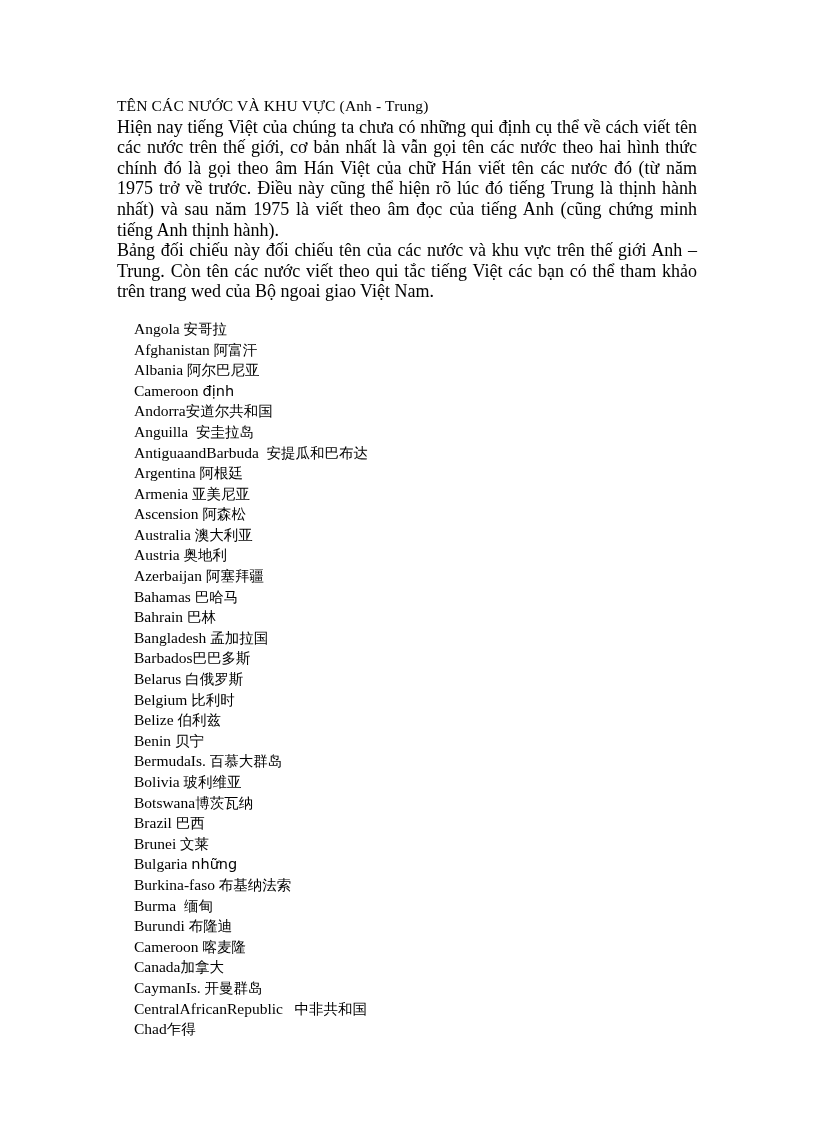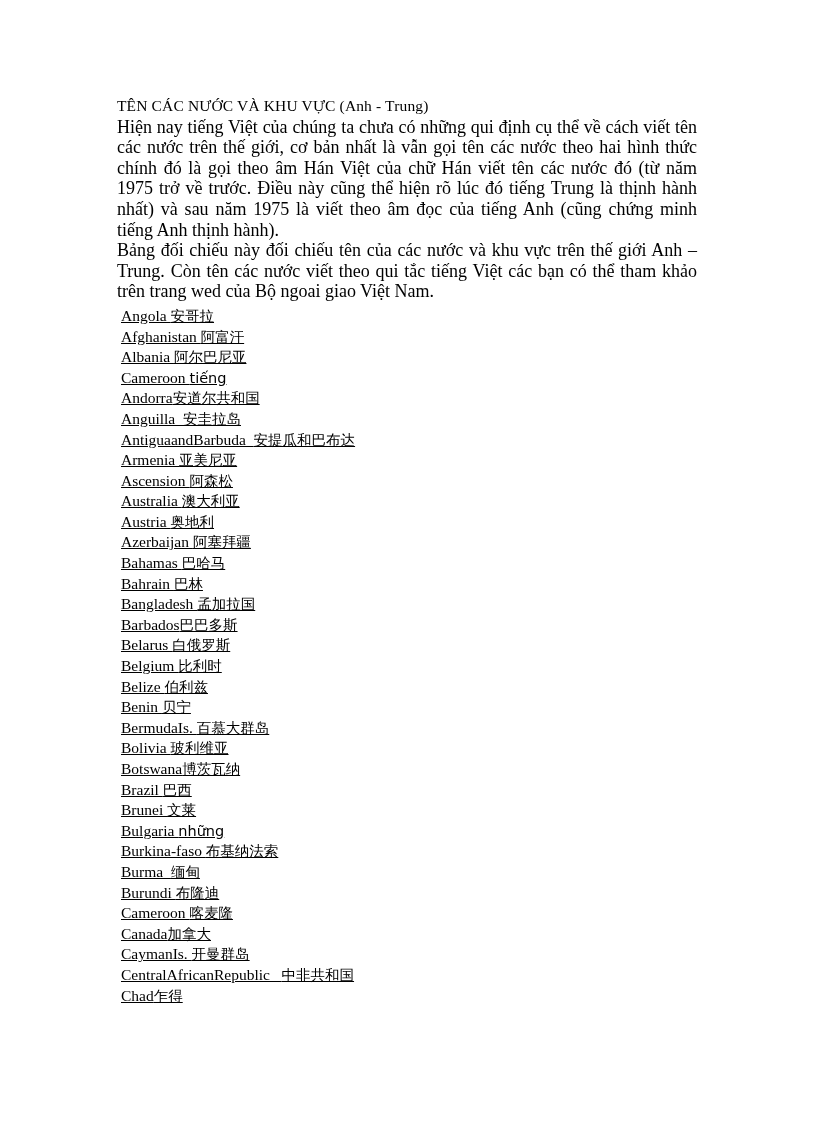--- a/index.html
+++ b/index.html
@@ -35,23 +35,22 @@
   }
   .para {
     font-size: 18px;
     line-height: 20.6px;
     text-align: justify;
     text-justify: inter-word;
     margin: 0;
   }
   .country-list {
     list-style: none;
-    margin: 4px;
+    margin: 17px;
     padding: 0;
-    text-decoration: underline;
   }
   .country-item {
     font-size: 15.5px;
     line-height: 20.6px;
     white-space: pre;
   }
   .cn {
     font-family: "DejaVu Sans", sans-serif;
     font-size: 14.5px;
   }
@@ -65,24 +64,25 @@
     <div class="doc-title">TÊN CÁC NƯỚC VÀ KHU VỰC (Anh - Trung)</div>
 
     <p class="para">Hiện nay tiếng Việt của chúng ta chưa có những qui định cụ thể về cách viết tên các nước trên thế giới,  cơ bản nhất là vẫn gọi tên các nước theo hai hình thức chính đó là gọi theo âm Hán Việt của chữ Hán viết tên các nước đó (từ năm 1975 trở về trước. Điều này cũng thể hiện rõ lúc đó tiếng Trung là thịnh hành nhất) và sau năm 1975 là viết theo âm đọc của tiếng Anh (cũng chứng minh tiếng Anh thịnh hành).</p>
 
     <p class="para">Bảng đối chiếu này đối chiếu tên của các nước và khu vực trên thế giới Anh – Trung. Còn tên các nước viết theo qui tắc tiếng Việt các bạn có thể tham khảo trên trang wed của Bộ ngoai giao Việt Nam.</p>
 
     <ul class="country-list">
         <li class="country-item"><span>Angola </span><span class="cn">安哥拉</span></li>
         <li class="country-item"><span>Afghanistan </span><span class="cn">阿富汗</span></li>
         <li class="country-item"><span>Albania </span><span class="cn">阿尔巴尼亚</span></li>
-        <li class="country-item"><span>Cameroon </span><span class="cn">tiếng</span></li>
+        <li class="country-item"><span>Cameroon </span><span class="cn">định</span></li>
         <li class="country-item"><span>Andorra</span><span class="cn">安道尔共和国</span></li>
         <li class="country-item"><span>Anguilla  </span><span class="cn">安圭拉岛</span></li>
         <li class="country-item"><span>AntiguaandBarbuda  </span><span class="cn">安提瓜和巴布达</span></li>
+        <li class="country-item"><span>Argentina </span><span class="cn">阿根廷</span></li>
         <li class="country-item"><span>Armenia </span><span class="cn">亚美尼亚</span></li>
         <li class="country-item"><span>Ascension </span><span class="cn">阿森松</span></li>
         <li class="country-item"><span>Australia </span><span class="cn">澳大利亚</span></li>
         <li class="country-item"><span>Austria </span><span class="cn">奥地利</span></li>
         <li class="country-item"><span>Azerbaijan </span><span class="cn">阿塞拜疆</span></li>
         <li class="country-item"><span>Bahamas </span><span class="cn">巴哈马</span></li>
         <li class="country-item"><span>Bahrain </span><span class="cn">巴林</span></li>
         <li class="country-item"><span>Bangladesh </span><span class="cn">孟加拉国</span></li>
         <li class="country-item"><span>Barbados</span><span class="cn">巴巴多斯</span></li>
         <li class="country-item"><span>Belarus </span><span class="cn">白俄罗斯</span></li>

